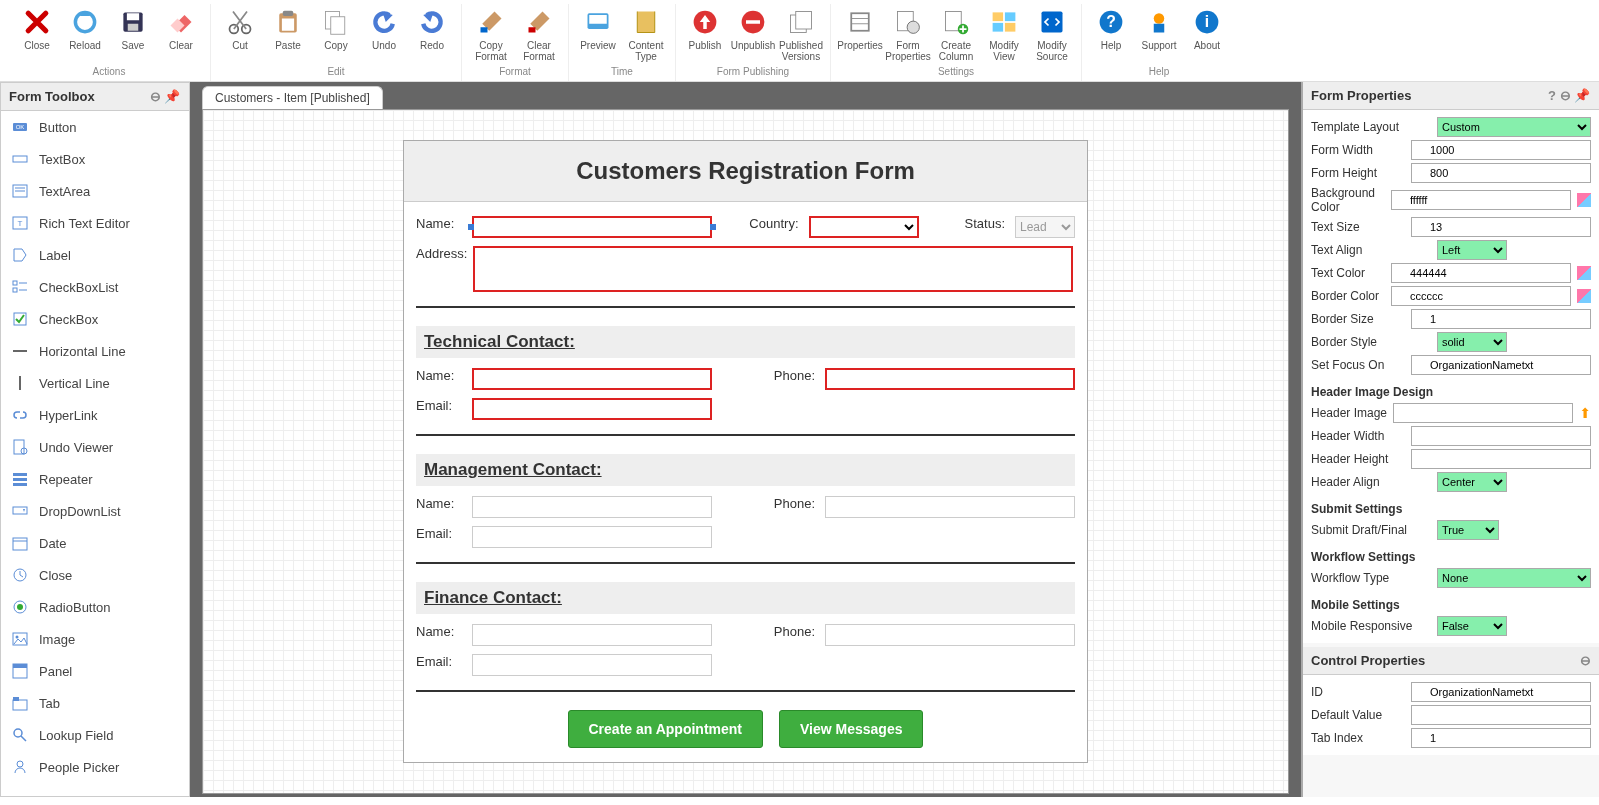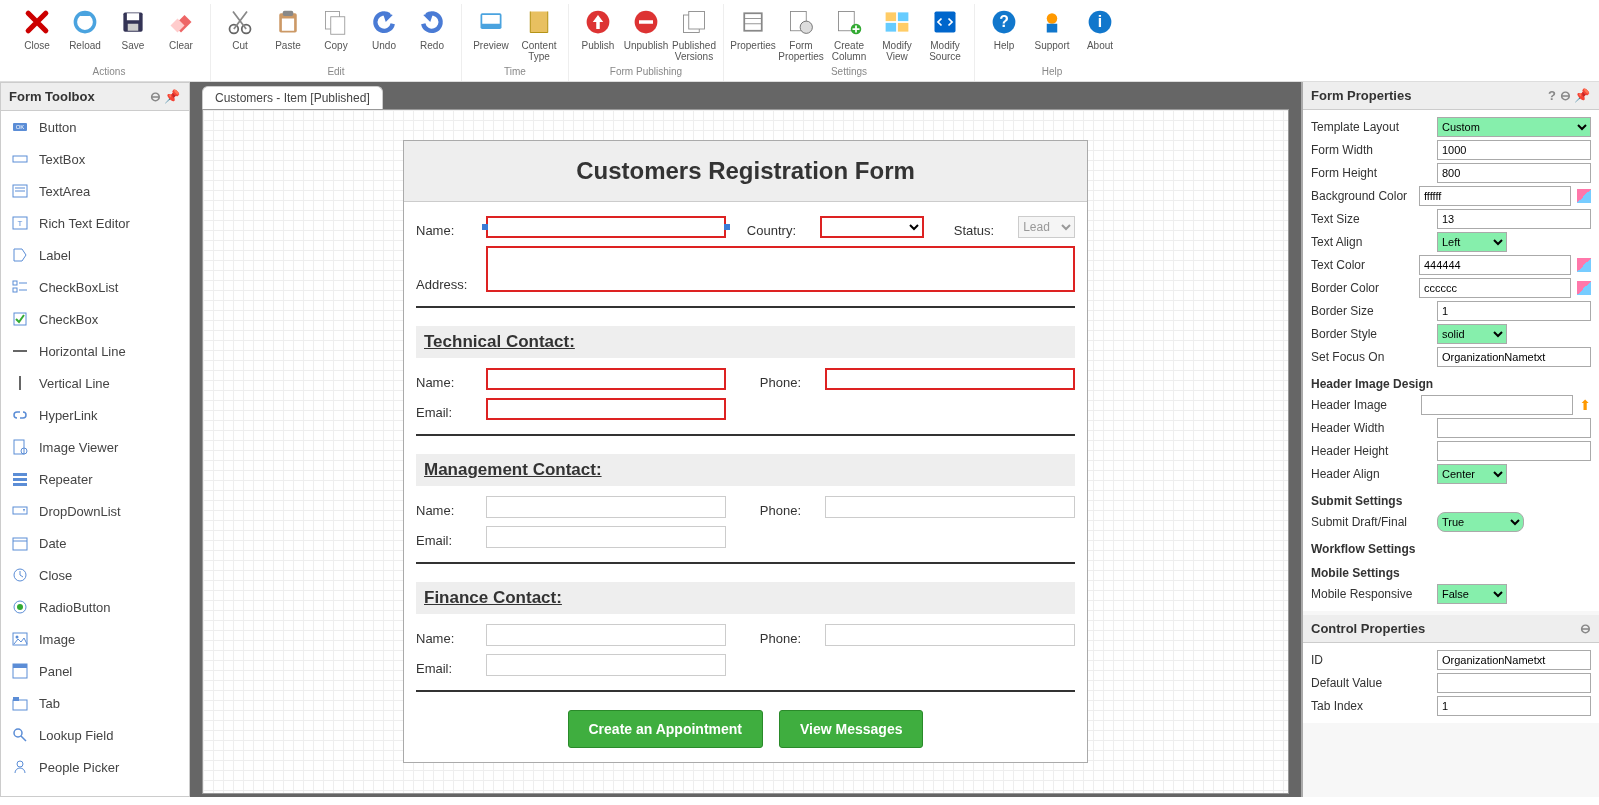--- a/index.html
+++ b/index.html
@@ -28,21 +28,21 @@
 
 
 .canvas-wrap { flex: 1; background: #666; padding: 0 12px 12px; overflow: auto; position: relative; }
 .tab-strip { display: flex; margin-bottom: 0; }
 .tab { background: #fff; border: 1px solid #ccc; border-bottom: none; border-radius: 6px 6px 0 0; padding: 4px 12px; font-size: 12px; color: #444; margin-top: 4px; }
 .canvas-grid { background: #fff; background-image: linear-gradient(#eee 1px, transparent 1px), linear-gradient(90deg, #eee 1px, transparent 1px); background-size: 10px 10px; border: 1px solid #999; min-height: 680px; padding: 30px; }
 .form-box { width: 685px; margin: 0 auto; border: 1px solid #aaa; background: #fff; }
 .form-title-bar { background: #eee; border-bottom: 1px solid #ccc; padding: 16px; font-size: 24px; font-weight: bold; text-align: center; color: #333; }
 .form-body { padding: 14px 12px; }
 .section-head { background: #eee; padding: 6px 8px; font-size: 17px; font-weight: bold; text-decoration: underline; color: #333; margin-bottom: 10px; }
-.form-row { display: flex; align-items: flex-end; margin-bottom: 8px; gap: 20px; }
+.form-row { display: flex; align-items: flex-start; margin-bottom: 8px; gap: 6px; }
 .form-row label { font-size: 13px; color: #333; min-width: 50px; text-align: left; }
 .form-row .rlabel { min-width: 50px; text-align: right; margin-left: auto; margin-right: 4px; }
 .inp { border: 1px solid #ccc; height: 22px; padding: 2px 4px; font-size: 12px; }
 .inp.red { border: 2px solid #d22; }
 .sel { border: 1px solid #ccc; height: 22px; font-size: 12px; background: #fff; }
 .sel.red { border: 2px solid #d22; }
 .sel.gray { color: #999; background: #f5f5f5; }
 .textarea { border: 2px solid #d22; height: 46px; resize: none; }
 .selected-handle { position: relative; }
 .selected-handle::before, .selected-handle::after { content:''; position:absolute; width:6px; height:6px; background:#3a7bd5; top:50%; margin-top:-3px; }
@@ -50,21 +50,21 @@
 .selected-handle::after { right:-4px; }
 .divider { border-top: 2px solid #333; margin: 14px 0 18px; }
 .btn-row { display: flex; gap: 16px; justify-content: center; margin-top: 10px; }
 .green-btn { background: #3fae3f; color: #fff; border: 1px solid #2a8a2a; border-radius: 3px; padding: 10px 20px; font-size: 14px; font-weight: bold; cursor: pointer; }
 
 
 .right-panel { width: 298px; border-left: 2px solid #aaa; background: #f7f7f7; overflow-y: auto; display: flex; flex-direction: column; }
 .prop-body { padding: 4px 8px; background: #fff; font-size: 12px; }
 .prop-row { display: flex; align-items: center; margin: 3px 0; gap: 6px; }
 .prop-row .plabel { width: 120px; color: #333; }
-.prop-row .pinput { flex: 1; border: 1px solid #aaa; height: 20px; padding: 1px 4px; font-size: 11px; }
+.prop-row .pinput { flex: 1; border: 1px solid #aaa; height: 20px; padding: 1px 18px; font-size: 11px; }
 .prop-row .psel { border: 1px solid #aaa; height: 20px; font-size: 11px; background: #86efac; }
 .eraser { width: 14px; height: 14px; background: linear-gradient(135deg, #f7a 50%, #7cf 50%); flex-shrink: 0; }
 .upload-icon { color: #f90; font-size: 14px; flex-shrink: 0; }
 .prop-section-title { font-weight: bold; color: #333; margin: 10px 0 4px; display: block; }
 
 svg { display: block; }
 </style>
 </head>
 <body>
 
@@ -154,20 +154,43 @@
           <div class="icon-box">
             <svg width="28" height="28" viewBox="0 0 32 32">
               <path d="M10 8 A10 10 0 1 1 6 18" fill="none" stroke="#4a7bd5" stroke-width="5"></path>
               <path d="M18 4 L6 8 L14 16 Z" fill="#4a7bd5"></path>
             </svg>
           </div>
           <div class="lbl">Redo</div>
         </div>
       </div>
       <div class="toolbar-group-label">Edit</div>
+    </div>
+    <div class="toolbar-group">
+      <div class="toolbar-buttons">
+        <div class="toolbar-btn">
+          <div class="icon-box">
+            <svg width="28" height="28" viewBox="0 0 32 32">
+              <path d="M20 4 L28 12 L14 26 L6 18 Z" fill="#c96"></path>
+              <rect x="4" y="22" width="8" height="6" fill="#06c"></rect>
+            </svg>
+          </div>
+          <div class="lbl">Copy Format</div>
+        </div>
+        <div class="toolbar-btn">
+          <div class="icon-box">
+            <svg width="28" height="28" viewBox="0 0 32 32">
+              <path d="M20 4 L28 12 L14 26 L6 18 Z" fill="#c96"></path>
+              <rect x="4" y="22" width="8" height="6" fill="#c00"></rect>
+            </svg>
+          </div>
+          <div class="lbl">Clear Format</div>
+        </div>
+      </div>
+      <div class="toolbar-group-label">Format</div>
     </div>
     <div class="toolbar-group">
       <div class="toolbar-buttons">
         <div class="toolbar-btn">
           <div class="icon-box">
             <svg width="28" height="28" viewBox="0 0 32 32">
               <rect x="4" y="6" width="24" height="18" fill="#4aa3df" rx="2"></rect>
               <rect x="6" y="8" width="20" height="10" fill="#fff"></rect>
             </svg>
           </div>
@@ -404,21 +427,21 @@
           </span>
           <span>HyperLink</span>
         </div>
         <div class="toolbox-item">
           <span class="toolbox-icon">
             <svg width="16" height="16" viewBox="0 0 16 16">
               <rect x="2" y="1" width="10" height="14" fill="none" stroke="#5b8dd6"></rect>
               <circle cx="12" cy="12" r="3" fill="none" stroke="#5b8dd6"></circle>
             </svg>
           </span>
-          <span>Image Viewer</span>
+          <span>Undo Viewer</span>
         </div>
         <div class="toolbox-item">
           <span class="toolbox-icon">
             <svg width="16" height="16" viewBox="0 0 16 16">
               <rect x="1" y="2" width="14" height="3" fill="#5b8dd6"></rect>
               <rect x="1" y="7" width="14" height="3" fill="#5b8dd6"></rect>
               <rect x="1" y="12" width="14" height="3" fill="#5b8dd6"></rect>
             </svg>
           </span>
           <span>Repeater</span>
@@ -645,23 +668,27 @@
           <span class="plabel">Header Height</span>
           <input class="pinput" style="">
         </div>
         <div class="prop-row">
           <span class="plabel">Header Align</span>
           <select class="psel" style="width: 70px;"><option>Center</option></select>
         </div>
         <span class="prop-section-title">Submit Settings</span>
         <div class="prop-row">
           <span class="plabel">Submit Draft/Final</span>
-          <select class="psel" style="width: 87px; border-radius: 8px;"><option>True</option></select>
+          <select class="psel" style="width: 62px;"><option>True</option></select>
         </div>
         <span class="prop-section-title">Workflow Settings</span>
+        <div class="prop-row">
+          <span class="plabel">Workflow Type</span>
+          <select class="psel" style="flex: 1 1 0%;"><option>None</option></select>
+        </div>
         <span class="prop-section-title">Mobile Settings</span>
         <div class="prop-row">
           <span class="plabel">Mobile Responsive</span>
           <select class="psel" style="width: 70px;"><option>False</option></select>
         </div>
       </div>
     <div class="panel-header" style="margin-top:4px;">
       <span>Control Properties</span>
       <span class="icons">
           <span>⊖</span>

